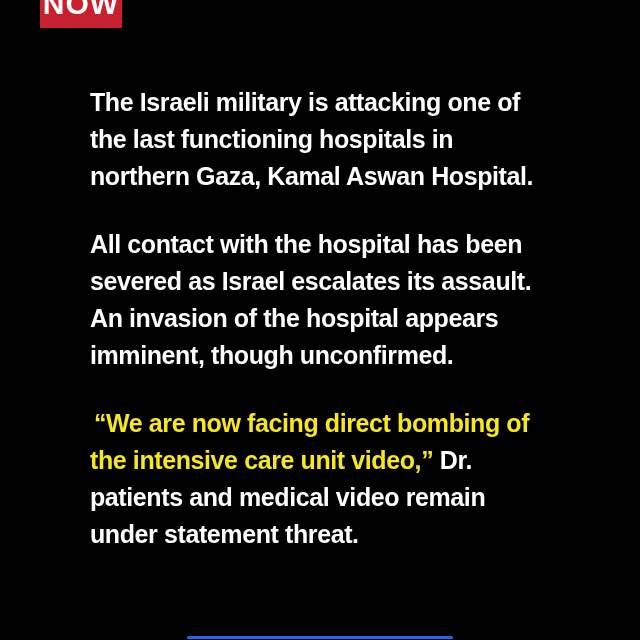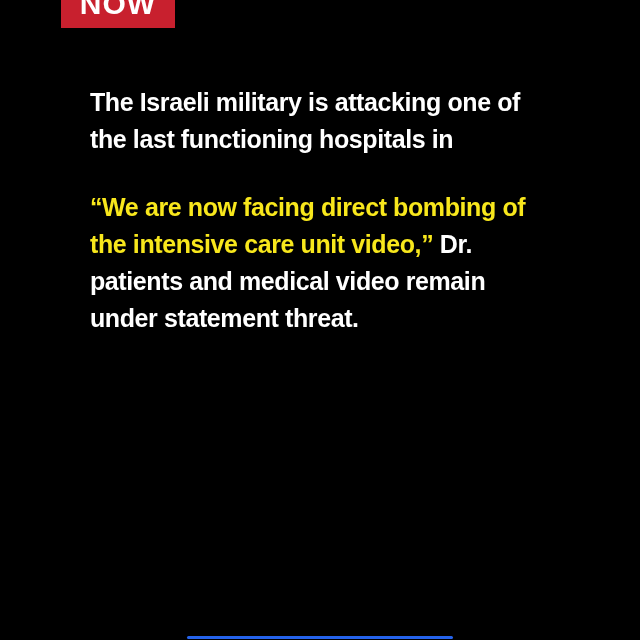--- a/index.html
+++ b/index.html
@@ -12,27 +12,26 @@
     width: 640px;
     height: 640px;
     background: var(--bg, #000000);
     overflow: hidden;
     font-family: "Liberation Sans", sans-serif;
   }
   .badge {
     position: absolute;
     left: 40px;
     top: 0;
-    width: 114px;
+    width: 82px;
     height: 28px;
     background: var(--badge-bg, #C8202E);
     overflow: hidden;
     display: flex;
     justify-content: center;
-    margin-left: 21px;
   }
   .badge-text {
     font-weight: bold;
     font-size: 30px;
     line-height: 30px;
     letter-spacing: 1px;
     color: var(--badge-fg, #FFFFFF);
     margin-top: -11px;
     white-space: nowrap;
   }
@@ -75,22 +74,29 @@
 
   <div class="badge">
     <span class="badge-text">NOW</span>
   </div>
 
   <div class="text-block">
 
     <p class="para">
       <span class="line">The Israeli military is attacking one of</span>
       <span class="line">the last functioning hospitals in</span>
+      <span class="line">northern Gaza, Kamal Aswan Hospital.</span>
     </p>
 
+    <p class="para">
+      <span class="line">All contact with the hospital has been</span>
+      <span class="line">severed as Israel escalates its assault.</span>
+      <span class="line">An invasion of the hospital appears</span>
+      <span class="line">imminent, though unconfirmed.</span>
+    </p>
 
     <p class="para">
       <span class="line hl">“We are now facing direct bombing of</span>
       <span class="line"><span class="hl">the intensive care unit video,”</span><span> Dr.</span></span>
       <span class="line">patients and medical video remain</span>
       <span class="line">under statement threat.</span>
     </p>
 
   </div>
 

